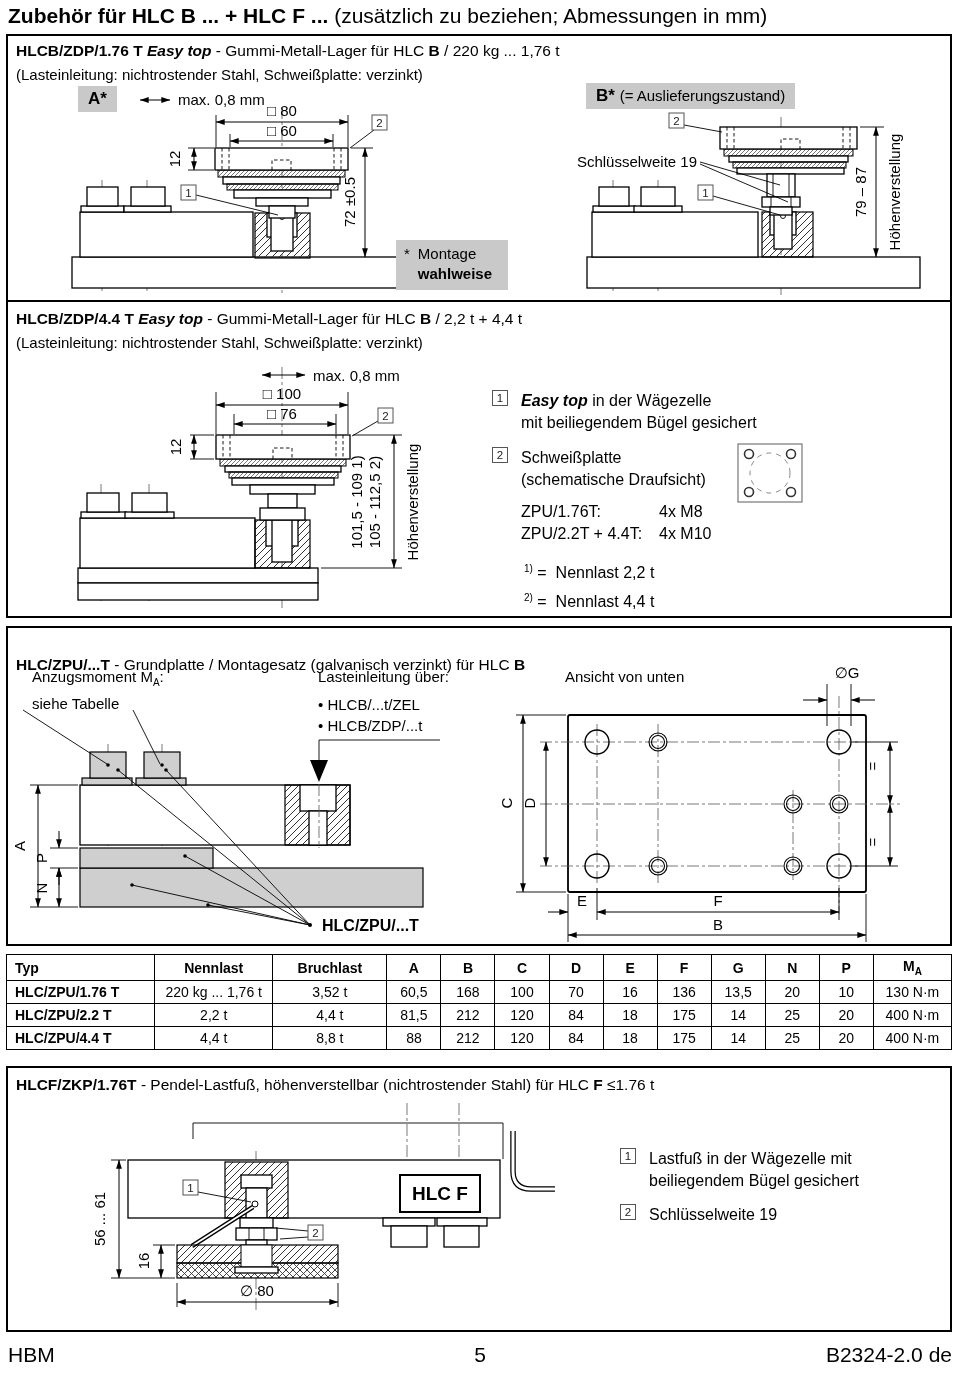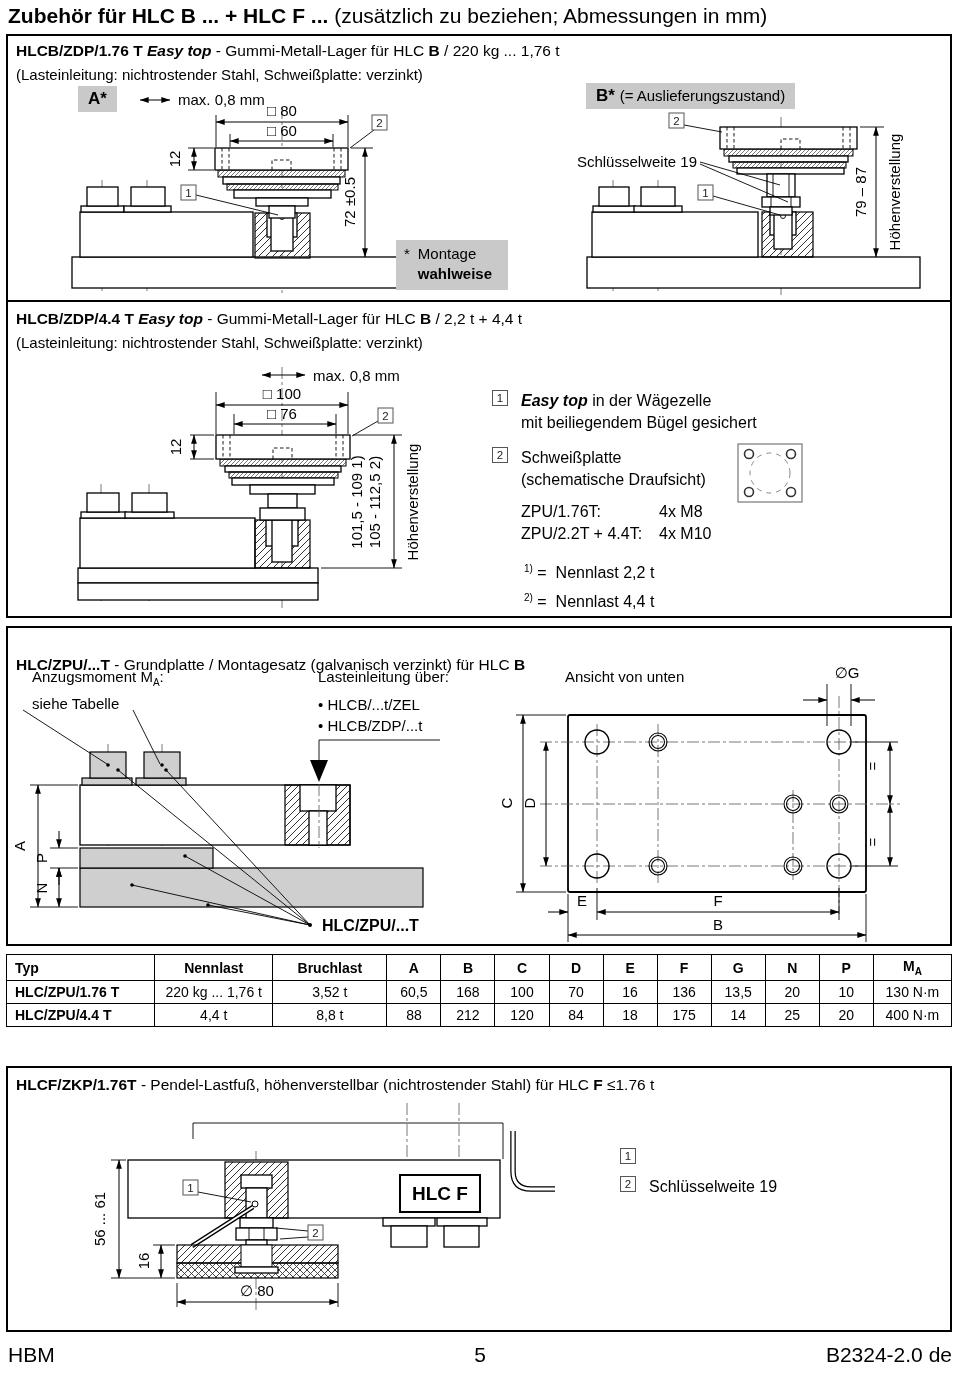--- a/index.html
+++ b/index.html
@@ -487,20 +487,35 @@
         <td>100</td>
         <td>70</td>
         <td>16</td>
         <td>136</td>
         <td>13,5</td>
         <td>20</td>
         <td>10</td>
         <td>130 N·m</td>
       </tr>
       <tr>
+        <td class="typ">HLC/ZPU/2.2 T</td>
+        <td>2,2 t</td>
+        <td>4,4 t</td>
+        <td>81,5</td>
+        <td>212</td>
+        <td>120</td>
+        <td>84</td>
+        <td>18</td>
+        <td>175</td>
+        <td>14</td>
+        <td>25</td>
+        <td>20</td>
+        <td>400 N·m</td>
+      </tr>
+      <tr>
         <td class="typ">HLC/ZPU/4.4 T</td>
         <td>4,4 t</td>
         <td>8,8 t</td>
         <td>88</td>
         <td>212</td>
         <td>120</td>
         <td>84</td>
         <td>18</td>
         <td>175</td>
         <td>14</td>
@@ -571,20 +586,24 @@
     <line class="thin" x1="122" y1="188" x2="122" y2="212"></line>
     <line class="thin" x1="283" y1="188" x2="283" y2="212"></line>
     <line class="dim" x1="122" y1="207" x2="283" y2="207" marker-start="url(#mS)" marker-end="url(#mE)"></line>
     <text class="lbl" x="202" y="201" text-anchor="middle">∅ 80</text>
   </g>
 </svg>
 
 <div class="abs legend" style="left:620px;top:1148px">
   <div class="lrow">
     <span class="callout">1</span>
+    <div>
+      <div>Lastfuß in der Wägezelle mit</div>
+      <div>beiliegendem Bügel gesichert</div>
+    </div>
   </div>
   <div class="lrow" style="margin-top:12px">
     <span class="callout">2</span>
     <div>Schlüsselweite 19</div>
   </div>
 </div>
 
 <div class="abs footer" style="left:8px;top:1343px">HBM</div>
 <div class="abs footer" style="left:0;top:1343px;width:960px;text-align:center">5</div>
 <div class="abs footer" style="right:8px;top:1343px">B2324-2.0 de</div>

